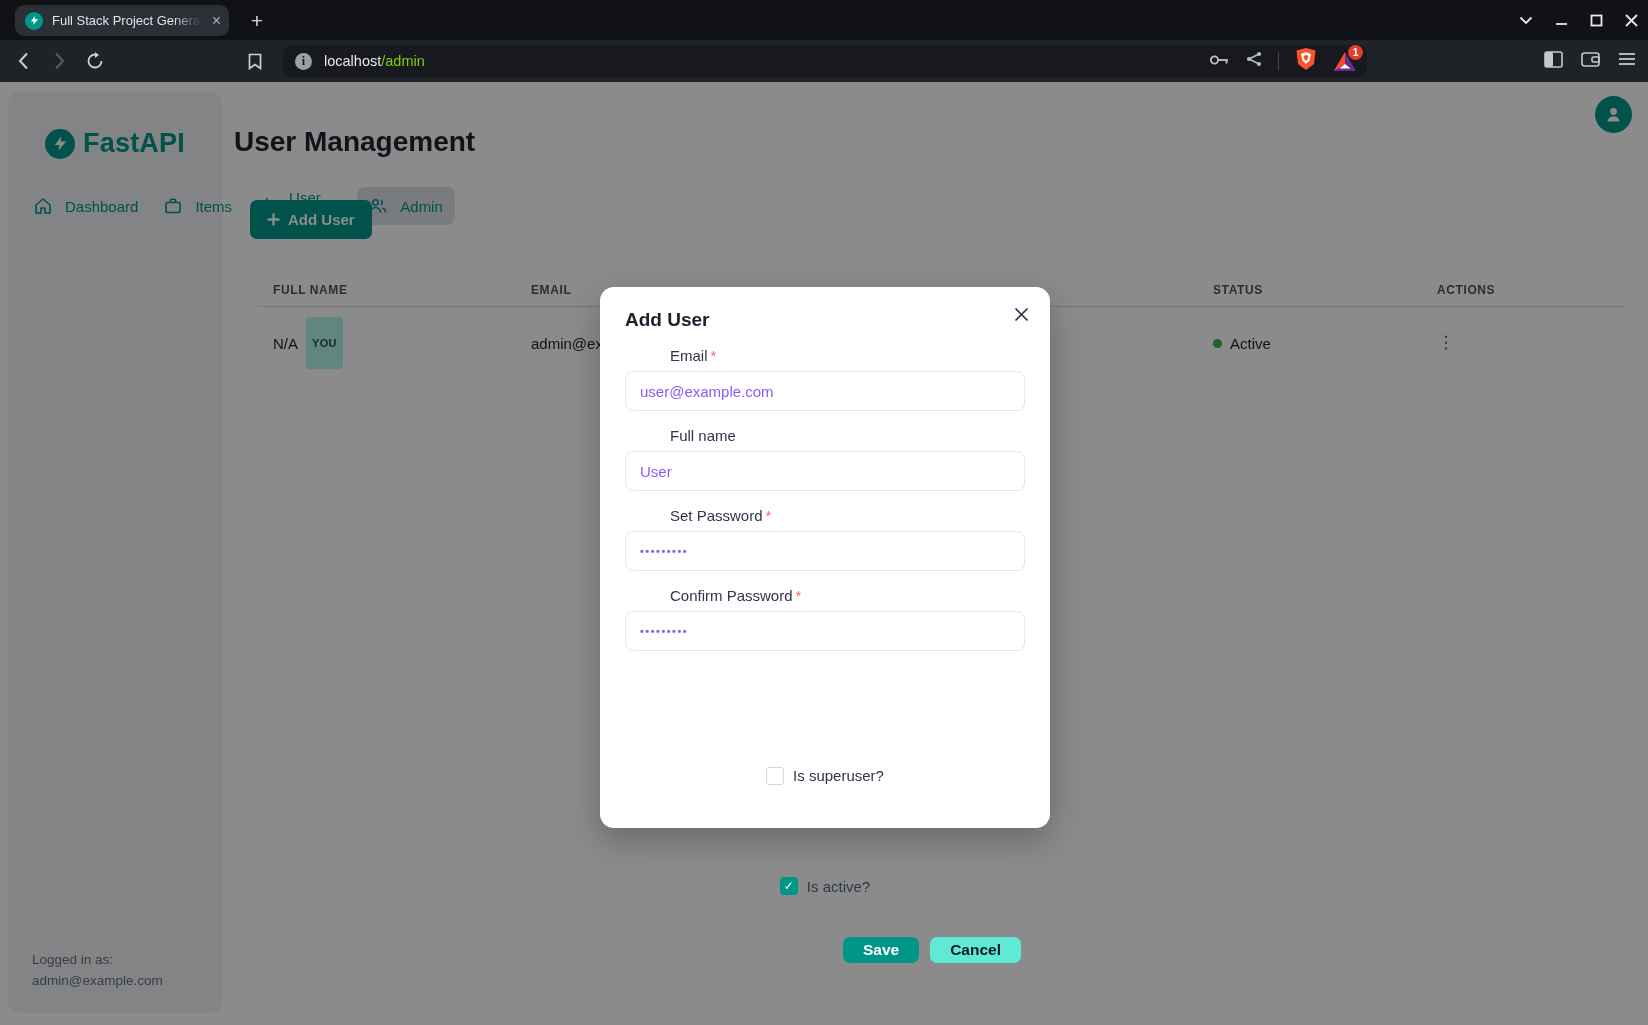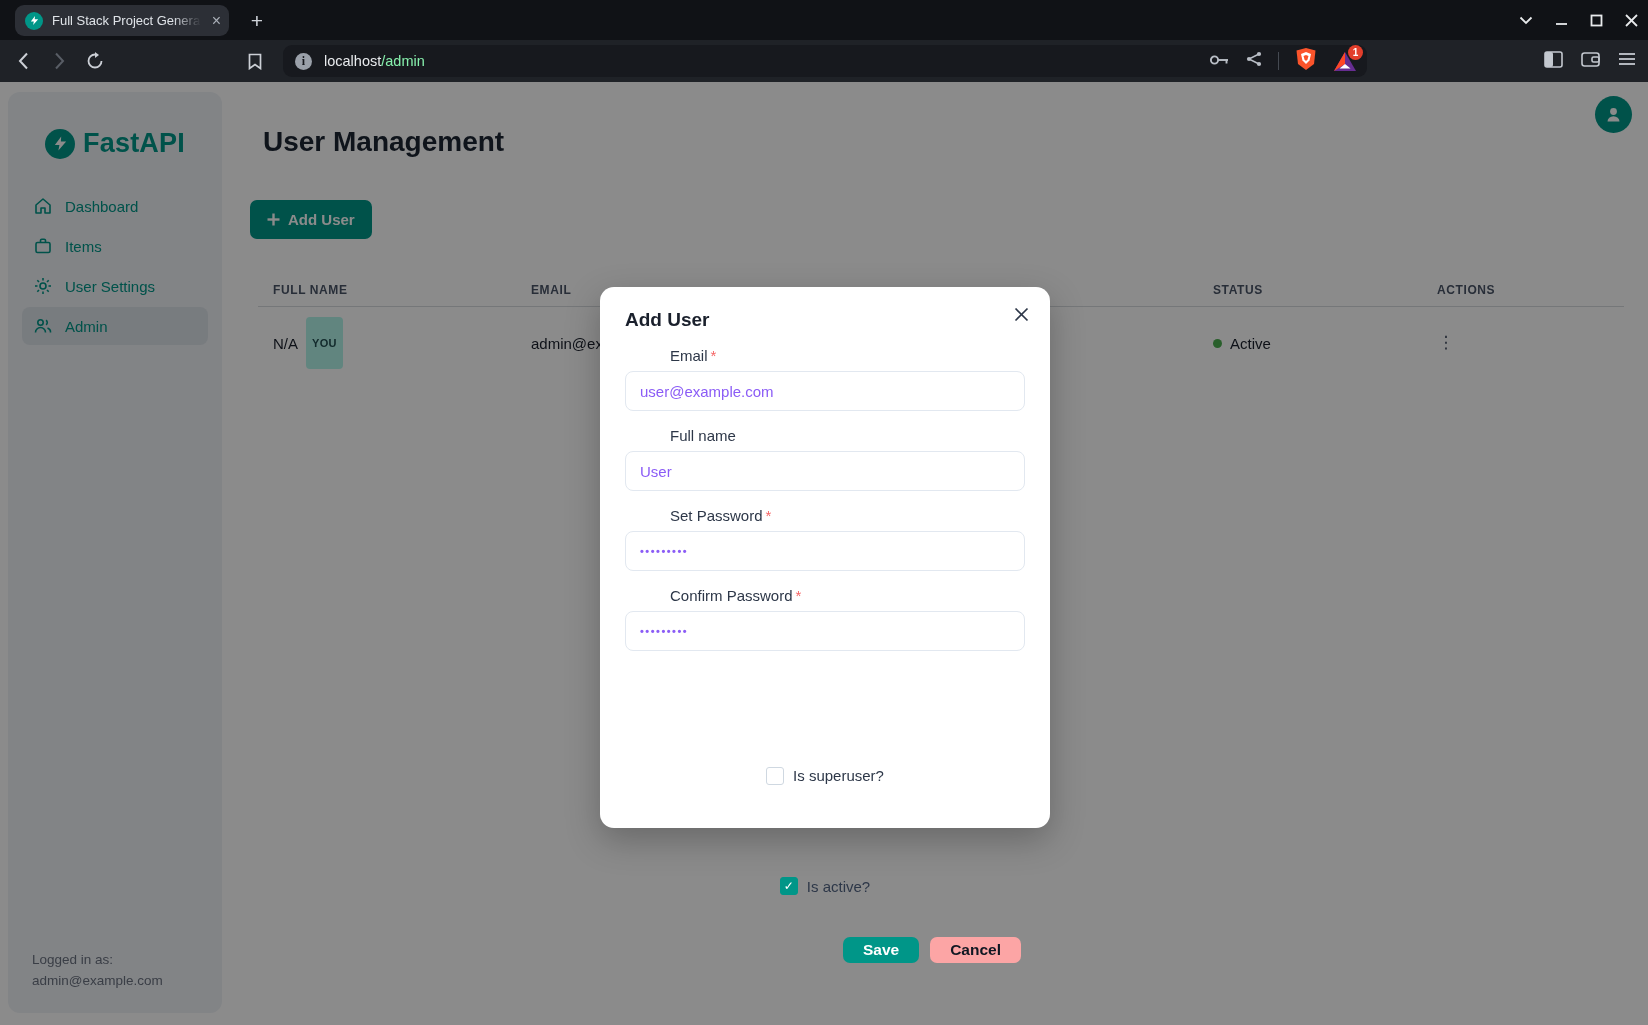--- a/index.html
+++ b/index.html
@@ -27,46 +27,46 @@
   .nav-btn { width:30px; height:30px; display:flex; align-items:center; justify-content:center; }
   .toolbar-left { display:flex; align-items:center; margin-left:8px; gap:6px; }
   .bookmark-btn { position:absolute; left:240px; top:6px; width:30px; height:30px; display:flex; align-items:center; justify-content:center; }
   .urlbar { position:absolute; left:283px; top:5px; width:1084px; height:32px; background:#17191e;
             border-radius:9px; display:flex; align-items:center; padding:0 10px 0 12px; }
   .info-chip { width:17px; height:17px; border-radius:50%; background:#9aa0a9; color:#17191e;
                font-size:12px; font-weight:bold; display:flex; align-items:center; justify-content:center;
                font-family:"Liberation Serif", serif; }
   .url-text { margin-left:12px; font-size:14.5px; }
   .url-host { color:#e9ebee; }
-  .url-path { color:#86efac; }
+  .url-path { color:#84cc16; }
   .urlbar-right { margin-left:auto; display:flex; align-items:center; gap:16px; }
   .url-divider { width:1px; height:18px; background:#454a52; }
   .rewards-wrap { position:relative; width:24px; height:24px; display:flex; align-items:center; justify-content:center; }
   .rewards-badge { position:absolute; top:-4px; right:-6px; min-width:15px; height:15px; border-radius:8px;
                    background:#e23e2b; color:#fff; font-size:10px; font-weight:bold; display:flex;
                    align-items:center; justify-content:center; padding:0 3px; }
   .toolbar-right { position:absolute; right:12px; top:0; height:42px; display:flex; align-items:center; gap:18px; }
 
   
   .content { position:relative; height:943px; background:#ffffff; overflow:hidden; }
 
   .sidebar { position:absolute; left:8px; top:10px; width:214px; height:921px; background:#eef2f6;
              border-radius:12px; }
   .logo-row { display:flex; align-items:center; justify-content:center; margin-top:36px; gap:8px; }
   .logo-circle { width:30px; height:30px; border-radius:50%; background:#009688; display:flex;
                  align-items:center; justify-content:center; }
   .logo-text { color:#009688; font-size:27px; font-weight:600; letter-spacing:.2px; }
-  .nav { margin-top:28px; padding:0 14px; display:flex; flex-direction:column; gap:2px; }
+  .nav { margin-top:28px; padding:0 14px; display:flex; flex-direction:row; gap:2px; }
   .nav-item { display:flex; align-items:center; gap:13px; height:38px; padding:0 12px; border-radius:8px;
               color:#009688; font-size:15px; }
   .nav-item.active { background:#dde3e9; }
   .nav-item svg { flex:0 0 18px; }
   .logged-in { position:absolute; left:24px; bottom:22px; color:#6b7280; font-size:13.5px; line-height:21px; }
 
-  .main-title { position:absolute; left:263px; top:44px; font-size:28px; font-weight:700; color:#1c2533; }
+  .main-title { position:absolute; left:234px; top:44px; font-size:28px; font-weight:700; color:#1c2533; }
   .avatar { position:absolute; right:16px; top:14px; width:37px; height:37px; border-radius:50%;
             background:#009688; display:flex; align-items:center; justify-content:center; }
   .add-user-btn { position:absolute; left:250px; top:118px; height:39px; background:#009688; color:#fff;
                   border:none; border-radius:7px; font-size:15px; font-weight:700; display:flex;
                   align-items:center; gap:8px; padding:0 17px; font-family:inherit; }
 
   .table { position:absolute; left:258px; top:191px; right:24px; }
   .t-head { display:grid; grid-template-columns:258px 682px 224px auto; height:34px; align-items:center;
             border-bottom:1px solid #d7dadf; }
   .t-head span { padding-left:15px; font-size:12px; font-weight:700; letter-spacing:.6px; color:#4a5568; }
@@ -95,21 +95,21 @@
   .check-row { display:flex; align-items:center; margin-top:23px;flex-direction:column; }
   .check-item { display:flex; align-items:center; gap:9px; font-size:15px; color:#2d3748; }
   .check-item.first { flex:0 0 203px; }
   .cb { width:18px; height:18px; border-radius:3px; border:1.5px solid #cfd8e1; background:#fff;
         display:flex; align-items:center; justify-content:center; font-size:12px; color:transparent; }
   .cb.checked { background:#009688; border-color:#009688; color:#fff; }
   .modal-footer { display:flex; justify-content:flex-end; gap:11px; margin-top:42px; padding-right:4px; }
   .btn { height:26px; border:none; border-radius:7px; font-size:15.5px; font-weight:700; padding:0 20px;
          font-family:inherit; }
   .btn-save { background:#009688; color:#fff; }
-  .btn-cancel { background:#fca5a5; color:#101722; }
+  .btn-cancel { background:#5eead4; color:#101722; }
 </style>
 </head>
 <body>
 
 <div class="titlebar">
   <div class="tab">
     <span class="favicon">
       <svg width="11" height="11" viewBox="0 0 24 24">
           <polygon points="13,2 4,14 10.5,14 9,22 20,9 12.5,9" fill="#fff"></polygon>
         </svg>

